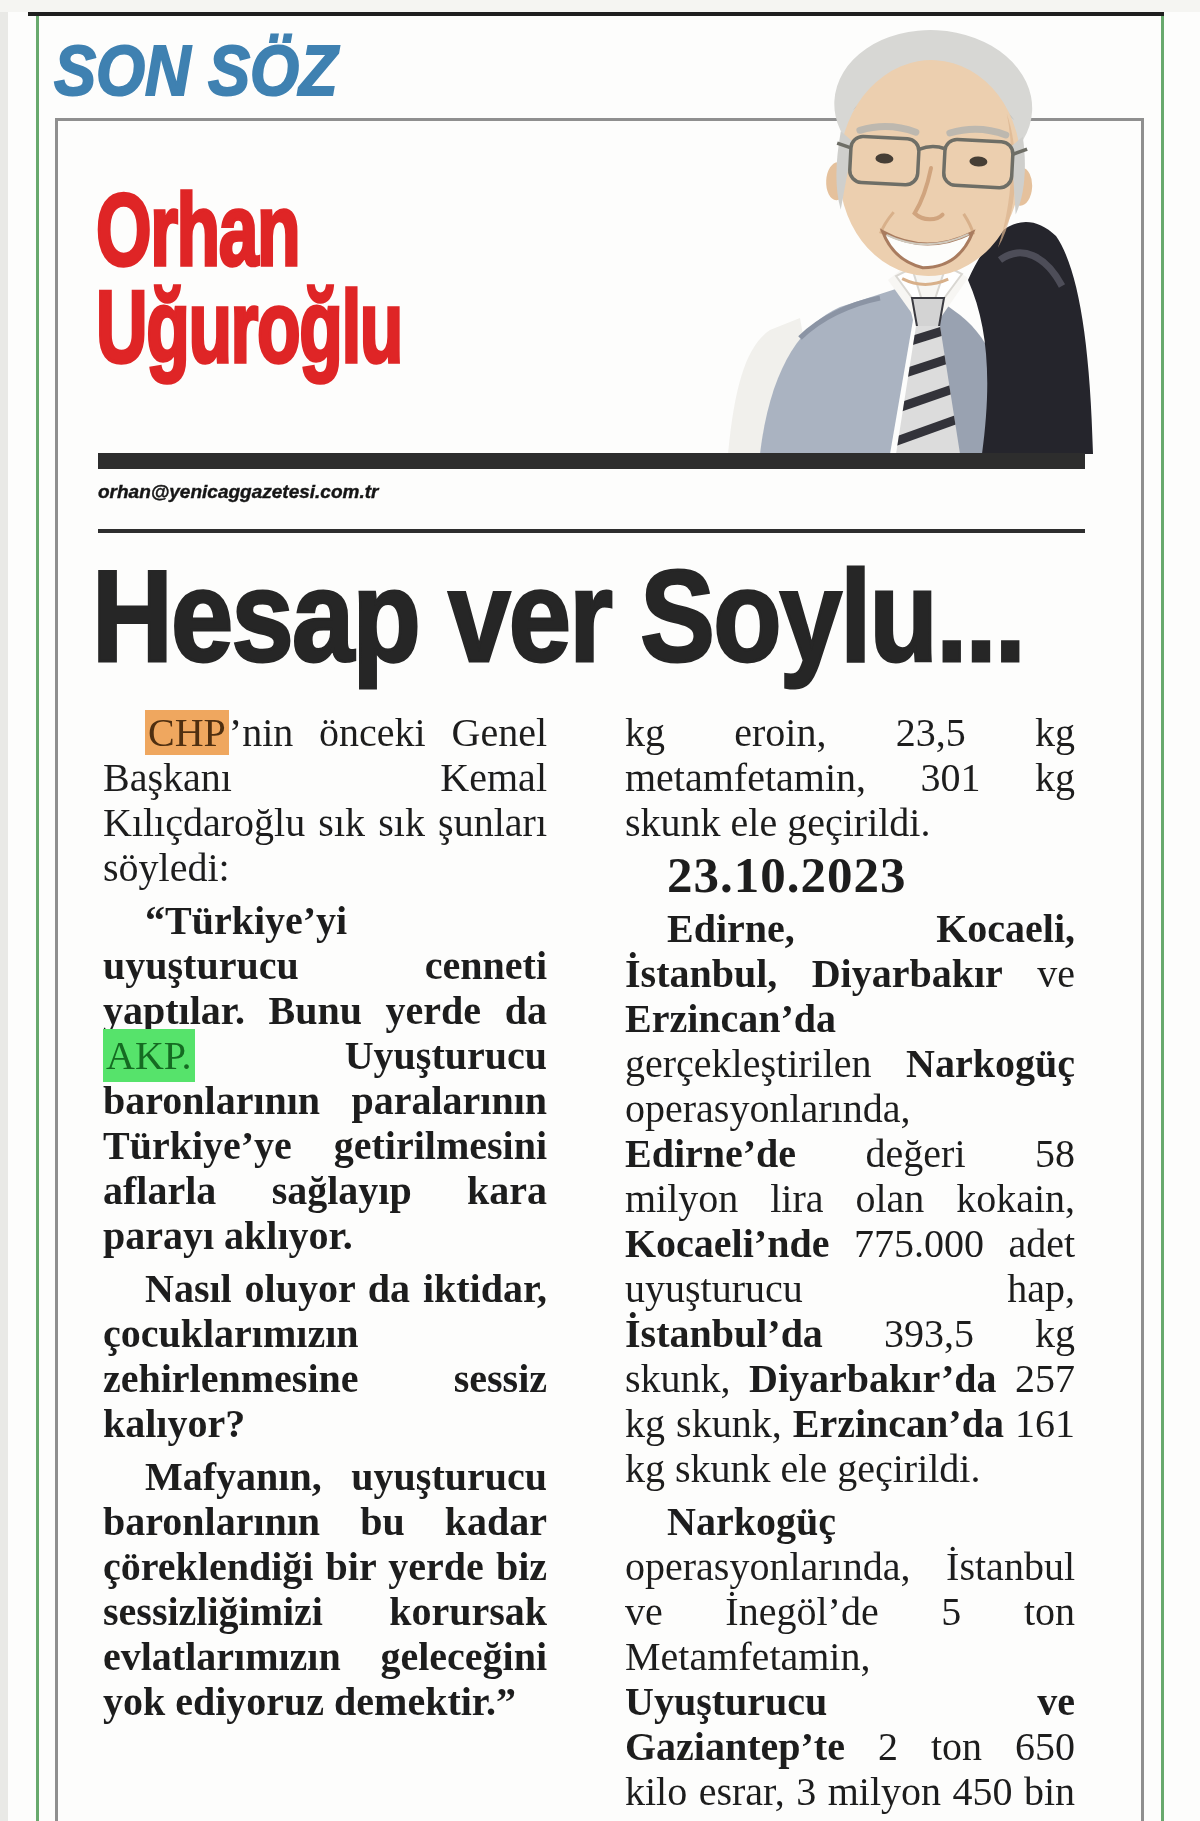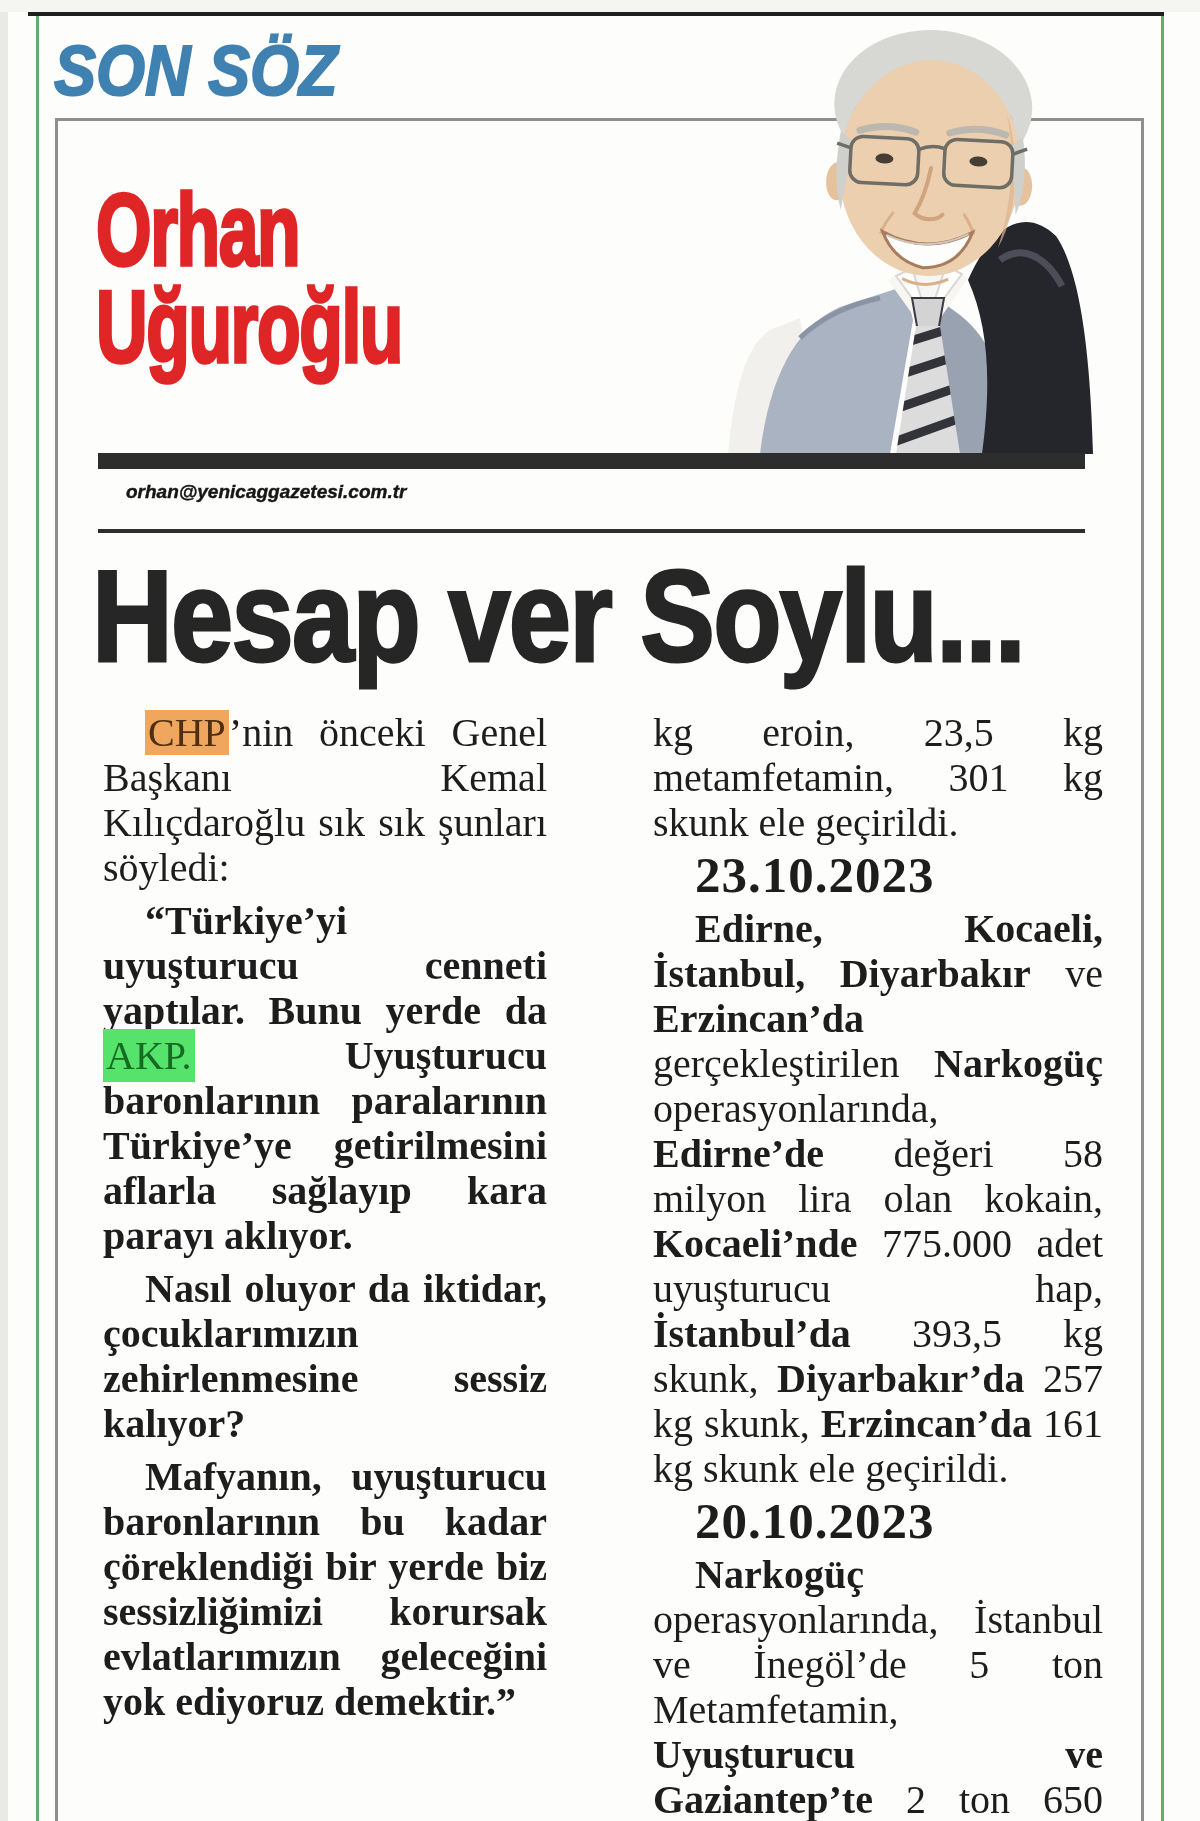--- a/index.html
+++ b/index.html
@@ -40,42 +40,42 @@
     white-space:nowrap;
   }
 
   #author-photo{left:700px;top:18px;width:395px;height:436px;z-index:5;}
 
   #bar{left:98px;top:453px;width:987px;height:16px;background:var(--bar-black,#2d2d2d);z-index:6;}
   #email{
     left:98px;top:481px;
     font-family:"Liberation Sans", sans-serif;
     font-weight:bold;font-style:italic;font-size:19px;
-    color:#161616;margin-left:28px;-webkit-text-stroke:0.4px #161616;
+    color:#161616;-webkit-text-stroke:0.4px #161616;
   }
   #email-rule{left:98px;top:529px;width:987px;height:4px;background:#2e2e2e;}
 
   #headline{
     left:92px;top:556px;
     font-family:"Liberation Sans", sans-serif;
     font-weight:bold;font-size:130px;line-height:120px;
     color:var(--headline-black,#262626);
     -webkit-text-stroke:3px var(--headline-black,#262626);
     letter-spacing:-2px;
     transform:scaleX(0.86);transform-origin:left top;
     white-space:nowrap;
   }
 
   .col{
     position:absolute;top:702px;height:1119px;overflow:hidden;
     color:var(--body-black,#1d1d1d);
     font-size:40px;line-height:45px;text-align:justify;
   }
   #col-left{left:95px;width:460px;}
-  #col-right{left:645px;width:466px;}
+  #col-right{left:617px;width:466px;}
   .para{margin:8px;}
   .para.indent{text-indent:42px;}
   .para.date{font-size:51px;letter-spacing:1px;line-height:45px;}
   .b{font-weight:bold;}
   .hlo{background:var(--highlight-orange-bg,#efa75f);color:var(--highlight-orange-text,#4f2f10);padding:0 3px;}
   .hlg{background:var(--highlight-green-bg,#56e36b);color:var(--highlight-green-text,#156b22);font-weight:normal;padding:4px 3px;}
 </style>
 </head>
 <body>
 
@@ -164,15 +164,14 @@
 <div class="col" id="col-left">
     <p class="para indent"><span class="hlo">CHP</span><span class="">’nin önceki Genel Başkanı Kemal Kılıçdaroğlu sık sık şunları söyledi:</span></p>
     <p class="para indent"><span class="b">“Türkiye’yi uyuşturucu cenneti yaptılar. Bunu yerde da </span><span class="hlg">AKP.</span><span class="b"> Uyuşturucu baronlarının paralarının Türkiye’ye getirilmesini aflarla sağlayıp kara parayı aklıyor.</span></p>
     <p class="para indent"><span class="b">Nasıl oluyor da iktidar, çocuklarımızın zehirlenmesine sessiz kalıyor?</span></p>
     <p class="para indent"><span class="b">Mafyanın, uyuşturucu baronlarının bu kadar çöreklendiği bir yerde biz sessizliğimizi korursak evlatlarımızın geleceğini yok ediyoruz demektir.”</span></p>
   </div>
 <div class="col" id="col-right">
     <p class="para"><span class="">kg eroin, 23,5 kg metamfetamin, 301 kg skunk ele geçirildi.</span></p>
     <p class="para indent date"><span class="b">23.10.2023</span></p>
     <p class="para indent"><span class="b">Edirne, Kocaeli, İstanbul, Diyarbakır</span><span class=""> ve </span><span class="b">Erzincan’da</span><span class=""> gerçekleştirilen </span><span class="b">Narkogüç</span><span class=""> operasyonlarında, </span><span class="b">Edirne’de</span><span class=""> değeri 58 milyon lira olan kokain, </span><span class="b">Kocaeli’nde</span><span class=""> 775.000 adet uyuşturucu hap, </span><span class="b">İstanbul’da</span><span class=""> 393,5 kg skunk, </span><span class="b">Diyarbakır’da</span><span class=""> 257 kg skunk, </span><span class="b">Erzincan’da</span><span class=""> 161 kg skunk ele geçirildi.</span></p>
-    <p class="para indent date"><span class="b">20.10.2023</span></p>
     <p class="para indent"><span class="b">Narkogüç</span><span class=""> operasyonlarında, İstanbul ve İnegöl’de 5 ton Metamfetamin, </span><span class="b">Uyuşturucu ve Gaziantep’te</span><span class=""> 2 ton 650 kilo esrar, 3 milyon 450 bin kök kenevir, 1 milyon 200 bin kök skunk 121 kg skunk ele geçirildi.</span></p>
   </div>
 
 </body></html>

